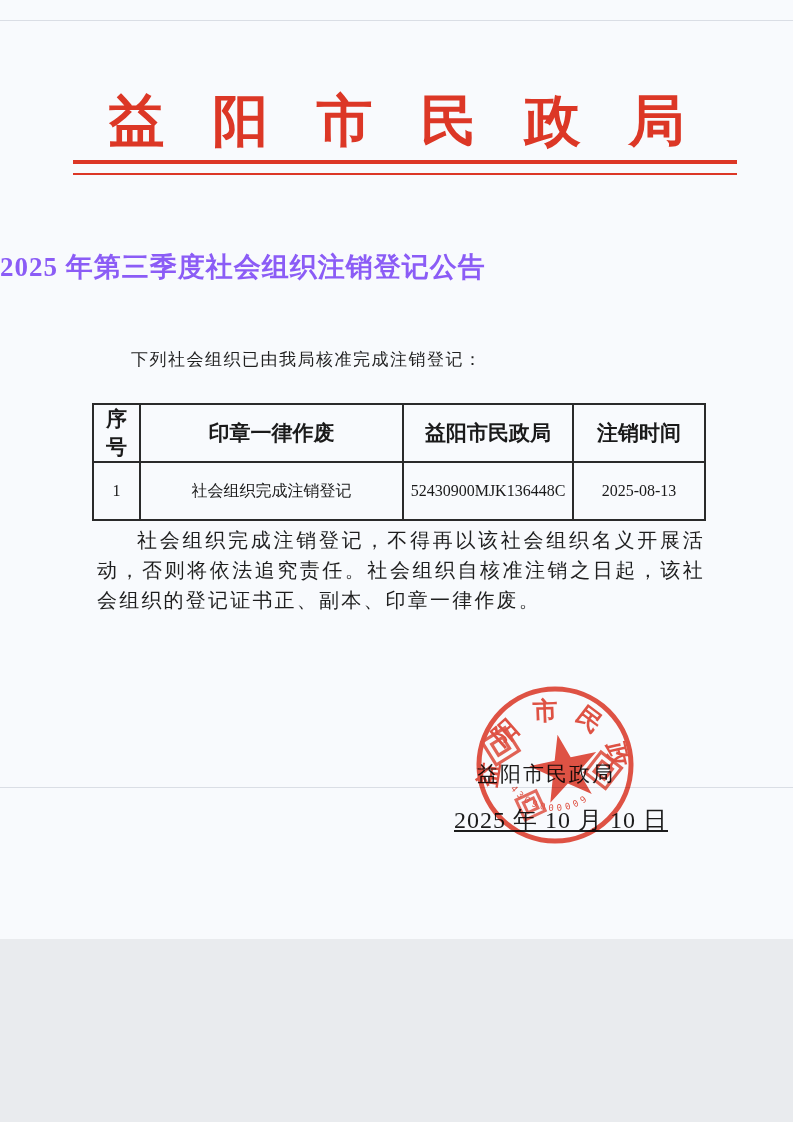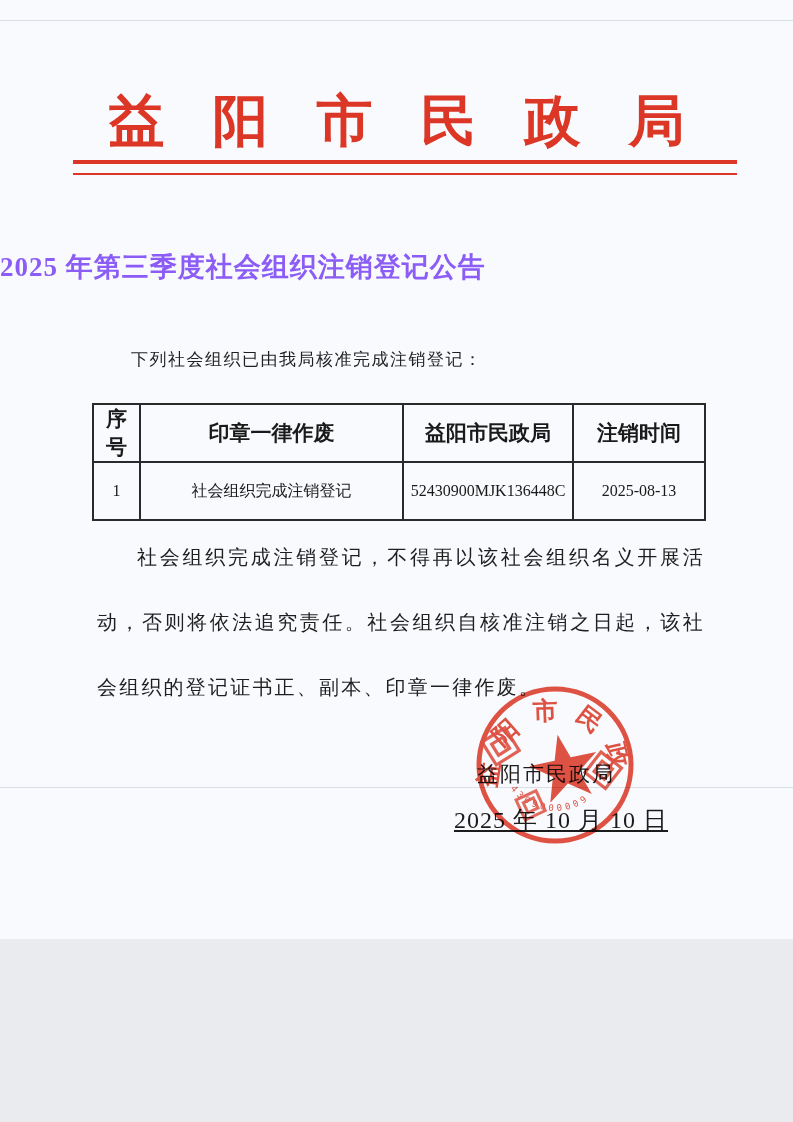--- a/index.html
+++ b/index.html
@@ -62,21 +62,21 @@
   table.org-table th,table.org-table td{
     border:2px solid #2a2a2a;
     text-align:center;vertical-align:middle;
     padding:0 2px;
     overflow:hidden;
   }
   table.org-table th{font-size:21px;font-weight:bold;height:45px;}
   table.org-table td{height:56px;}
   .body-text{
     position:absolute;top:525px;left:97px;width:608px;
-    font-size:20px;line-height:65px;
+    font-size:20px;line-height:30px;
     letter-spacing:2.2px;
     text-align:justify;
   }
   .body-text p{margin:0;text-indent:2em;}
   
   .sig-agency{
     position:absolute;top:760px;left:477px;
     font-size:21px;letter-spacing:2px;
     color:#1c1c1c;white-space:nowrap;
   }

